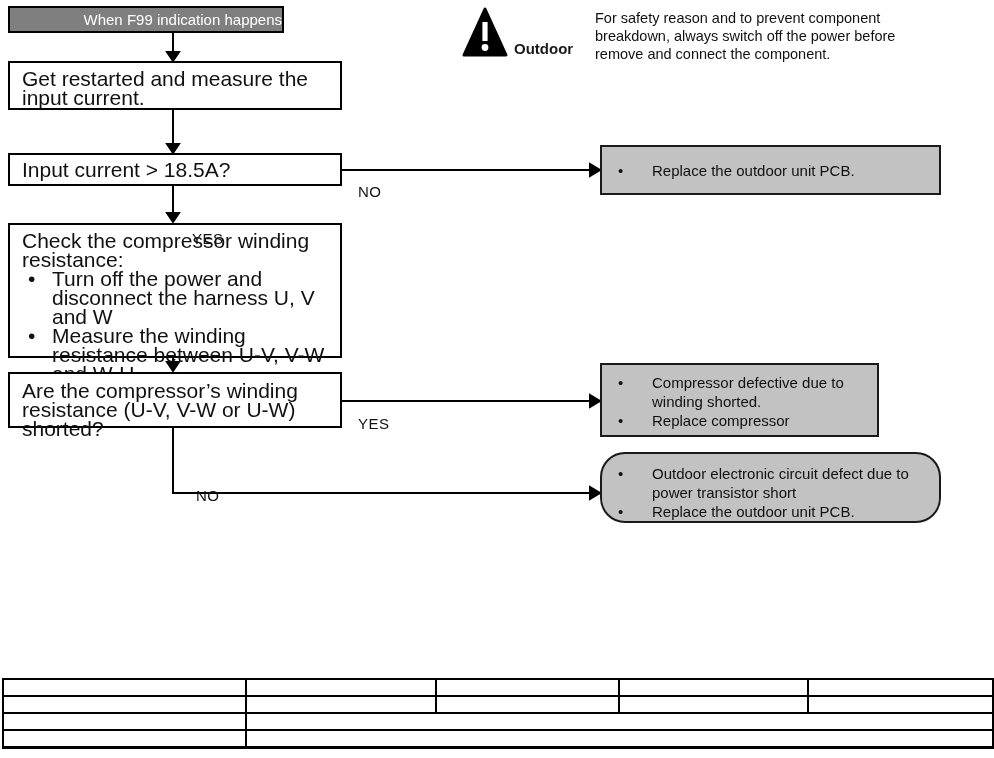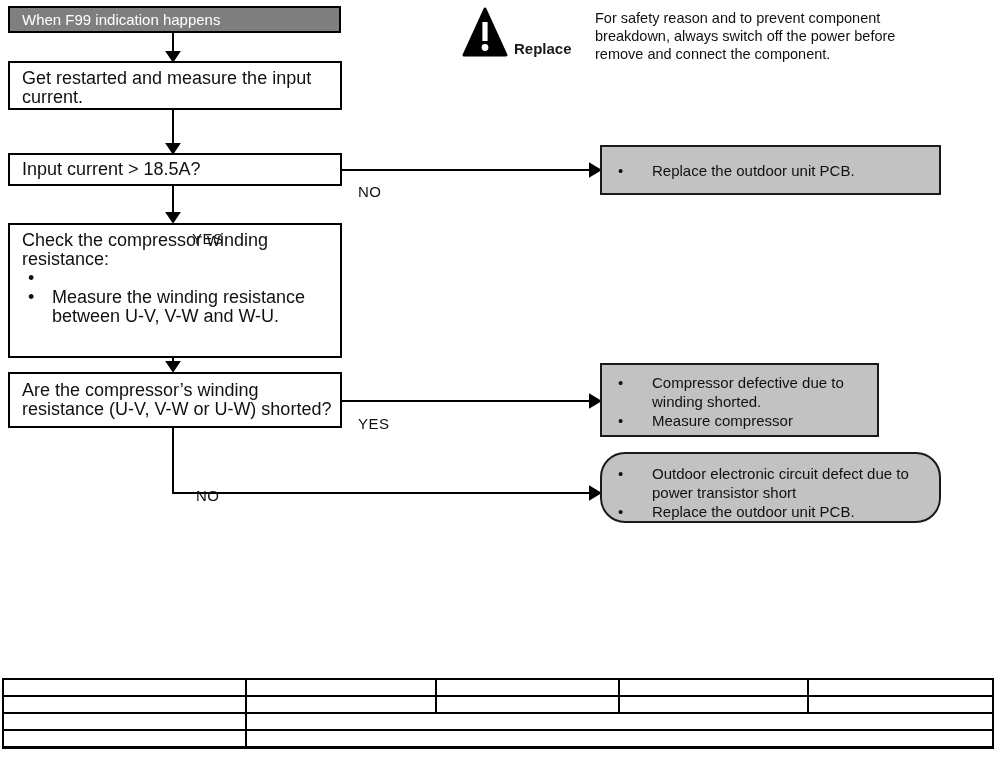--- a/index.html
+++ b/index.html
@@ -4,26 +4,26 @@
 <style>
   * { box-sizing: border-box; }
   html, body { margin: 0; padding: 0; background: #fff; }
   body { font-family: "Liberation Sans", sans-serif; color: #111; }
   #page { position: relative; width: 994px; height: 758px; background: #ffffff; overflow: hidden; }
 
   #arrow-layer { position: absolute; left: 0; top: 0; width: 994px; height: 758px; z-index: 1; }
 
   .fc-box {
     position: absolute; z-index: 2; background: #ffffff;
-    border: 2px solid #000; font-size: 18px; line-height: 19px; color: #111;
+    border: 2px solid #000; font-size: 21px; line-height: 19px; color: #111;
   }
   .title-box {
-    position: absolute; z-index: 2; left: 8px; top: 6px; width: 333px; height: 27px;
+    position: absolute; z-index: 2; left: 8px; top: 6px; width: 276px; height: 27px;
     background: #7f7f7f; color: #fff; border: 2px solid #000;
-    display: flex; align-items: center; padding-left: 12px; font-size: 15px;
+    display: flex; align-items: center; padding-left: 12px; font-size: 15px; justify-content: flex-end;
   }
   #box-restart { left: 8px; top: 61px; width: 334px; height: 49px; padding: 6px 8px 0 12px; }
   #box-restart .wrap-narrow { width: 300px; }
   #box-input { left: 8px; top: 153px; width: 334px; height: 33px; display: flex; align-items: center; padding-left: 12px; }
   #box-check { left: 8px; top: 223px; width: 334px; height: 135px; padding-top: 6px; }
   #box-check .box-title { padding-left: 12px; }
   #box-check .btext { width: 240px; }
   #box-shorted { left: 8px; top: 372px; width: 334px; height: 56px; padding: 7px 8px 0 12px; }
 
   .result-box {
@@ -91,20 +91,21 @@
   </div>
 
   <div class="fc-box" id="box-input">
     <span>Input current &gt; 18.5A?</span>
   </div>
 
   <div class="fc-box" id="box-check">
     <div class="box-title">Check the compressor winding resistance:</div>
     <div class="bullet-row">
       <span class="dot"></span>
+      <span class="btext">Turn off the power and disconnect the harness U, V and W</span>
     </div>
     <div class="bullet-row">
       <span class="dot"></span>
       <span class="btext">Measure the winding resistance between U-V, V-W and W-U.</span>
     </div>
   </div>
 
   <div class="fc-box" id="box-shorted">
     <div>Are the compressor’s winding resistance (U-V, V-W or U-W) shorted?</div>
   </div>
@@ -116,21 +117,21 @@
     </div>
   </div>
 
   <div class="result-box" id="result-compressor">
     <div class="bullet-row">
       <span class="dot"></span>
       <span class="btext">Compressor defective due to winding shorted.</span>
     </div>
     <div class="bullet-row">
       <span class="dot"></span>
-      <span class="btext">Measure compressor</span>
+      <span class="btext">Replace compressor</span>
     </div>
   </div>
 
   <div class="result-box" id="result-transistor">
     <div class="bullet-row">
       <span class="dot"></span>
       <span class="btext">Outdoor electronic circuit defect due to power transistor short</span>
     </div>
     <div class="bullet-row">
       <span class="dot"></span>
@@ -142,21 +143,21 @@
   <div class="branch-label" id="label-yes1">YES</div>
   <div class="branch-label" id="label-yes2">YES</div>
   <div class="branch-label" id="label-no2">NO</div>
 
   <div id="caution-block">
     <svg id="caution-icon" width="46" height="52" viewBox="0 0 46 52">
       <path d="M23 2 L44 48 L2 48 Z" fill="#000" stroke="#000" stroke-width="3" stroke-linejoin="round"></path>
       <rect x="20.4" y="15" width="5.2" height="19" fill="#fff"></rect>
       <circle cx="23" cy="40.5" r="3.4" fill="#fff"></circle>
     </svg>
-    <div id="caution-label">Replace</div>
+    <div id="caution-label">Outdoor</div>
   </div>
   <div id="caution-text">For safety reason and to prevent component breakdown, always switch off the power before remove and connect the component.</div>
 
   <table id="bottom-table">
     <colgroup>
       <col style="width:243px">
         <col style="width:190px">
         <col style="width:183px">
         <col style="width:189px">
         <col style="width:185px">

